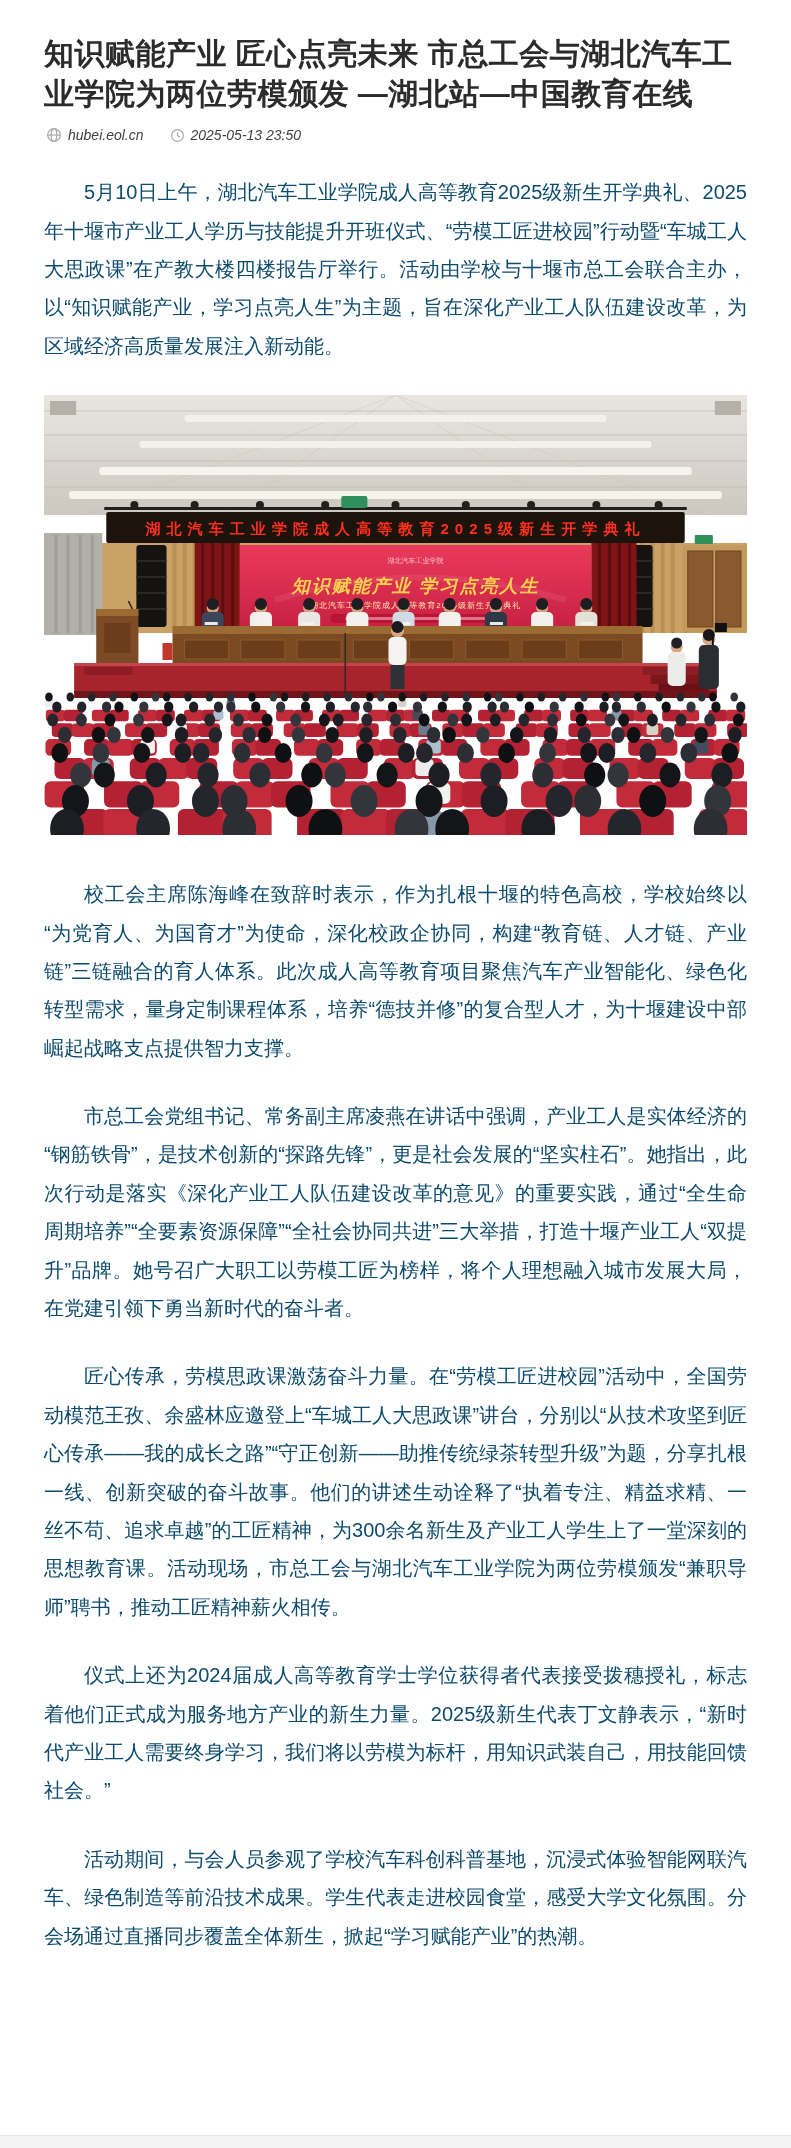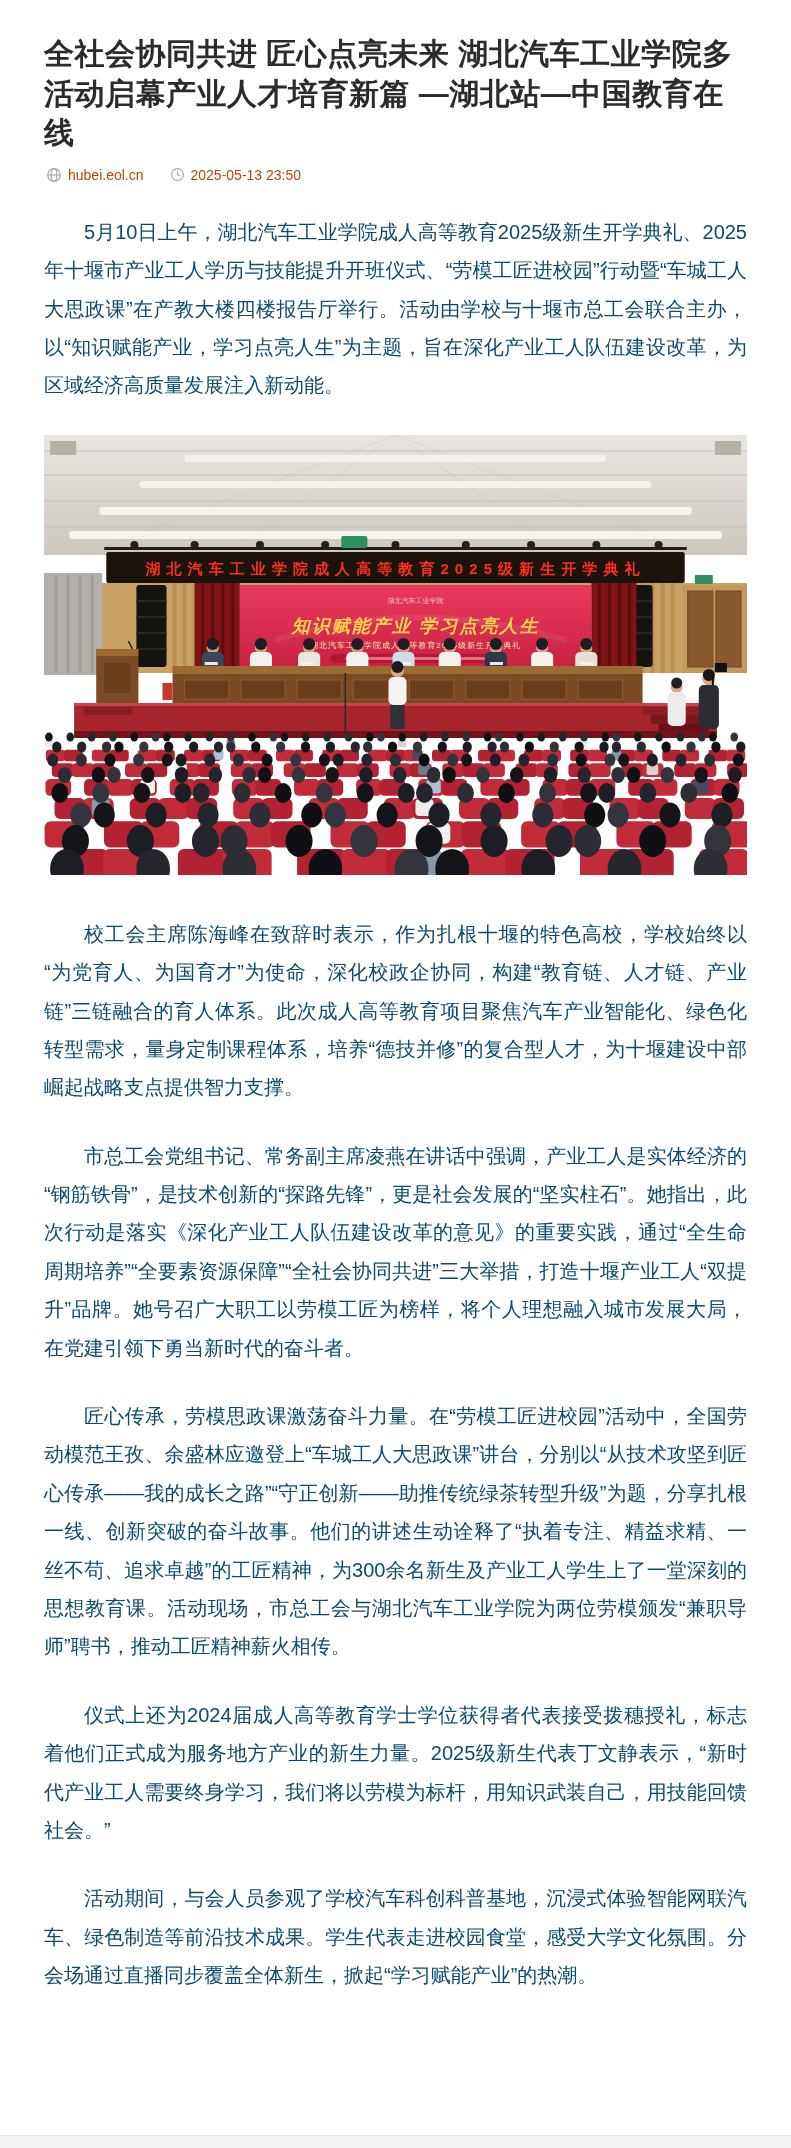--- a/index.html
+++ b/index.html
@@ -4,41 +4,41 @@
 <style>
   html,body{margin:0;padding:0;background:#ffffff;}
   body{width:791px;font-family:"Liberation Sans","DejaVu Sans",sans-serif;}
   .page{position:relative;width:791px;min-height:2148px;background:#fff;overflow:hidden;}
   .article{padding:34px 44px 0 44px;}
   h1.title{
     margin:0 0 14px 0;
     font-size:30px;line-height:1.32;font-weight:700;color:#2b2b2b;
     letter-spacing:0.5px;
   }
-  .meta{display:flex;align-items:center;gap:26px;color:#c2410c;font-size:14px;margin:0 0 30px 2px;}
+  .meta{display:flex;align-items:center;gap:26px;color:#404040;font-size:14px;margin:0 0 30px 2px;font-style:italic;}
   .meta .m-item{display:flex;align-items:center;gap:6px;}
   .meta svg{display:block;}
   .body-text p{
     font-size:20px;line-height:1.92;color:#0c4a6e;
     text-indent:2em;margin:0 0 30px 0;text-align:justify;
   }
   figure.photo{margin:6px 0 40px 0;padding:0;width:703px;text-decoration:underline;}
   figure.photo svg{display:block;width:703px;height:440px;}
   .footer-strip{
     position:absolute;left:0;right:0;bottom:0;height:12px;
     background:#f4f4f4;border-top:1px solid #e6e6e6;
   }
 </style>
 </head>
 <body>
 
 <div class="page">
   <div class="article">
 
-    <h1 class="title">全社会协同共进 匠心点亮未来 湖北汽车工业学院多活动启幕产业人才培育新篇 —湖北站—中国教育在线</h1>
+    <h1 class="title">知识赋能产业 匠心点亮未来 市总工会与湖北汽车工业学院为两位劳模颁发 —湖北站—中国教育在线</h1>
 
     <div class="meta">
       <span class="m-item">
         <span>
           <svg width="16" height="16" viewBox="0 0 16 16" fill="none" stroke="#a8a8a8" stroke-width="1.2">
             <circle cx="8" cy="8" r="6.3"></circle>
             <ellipse cx="8" cy="8" rx="2.9" ry="6.3"></ellipse>
             <path d="M1.7 8 H14.3"></path>
           </svg>
         </span>

